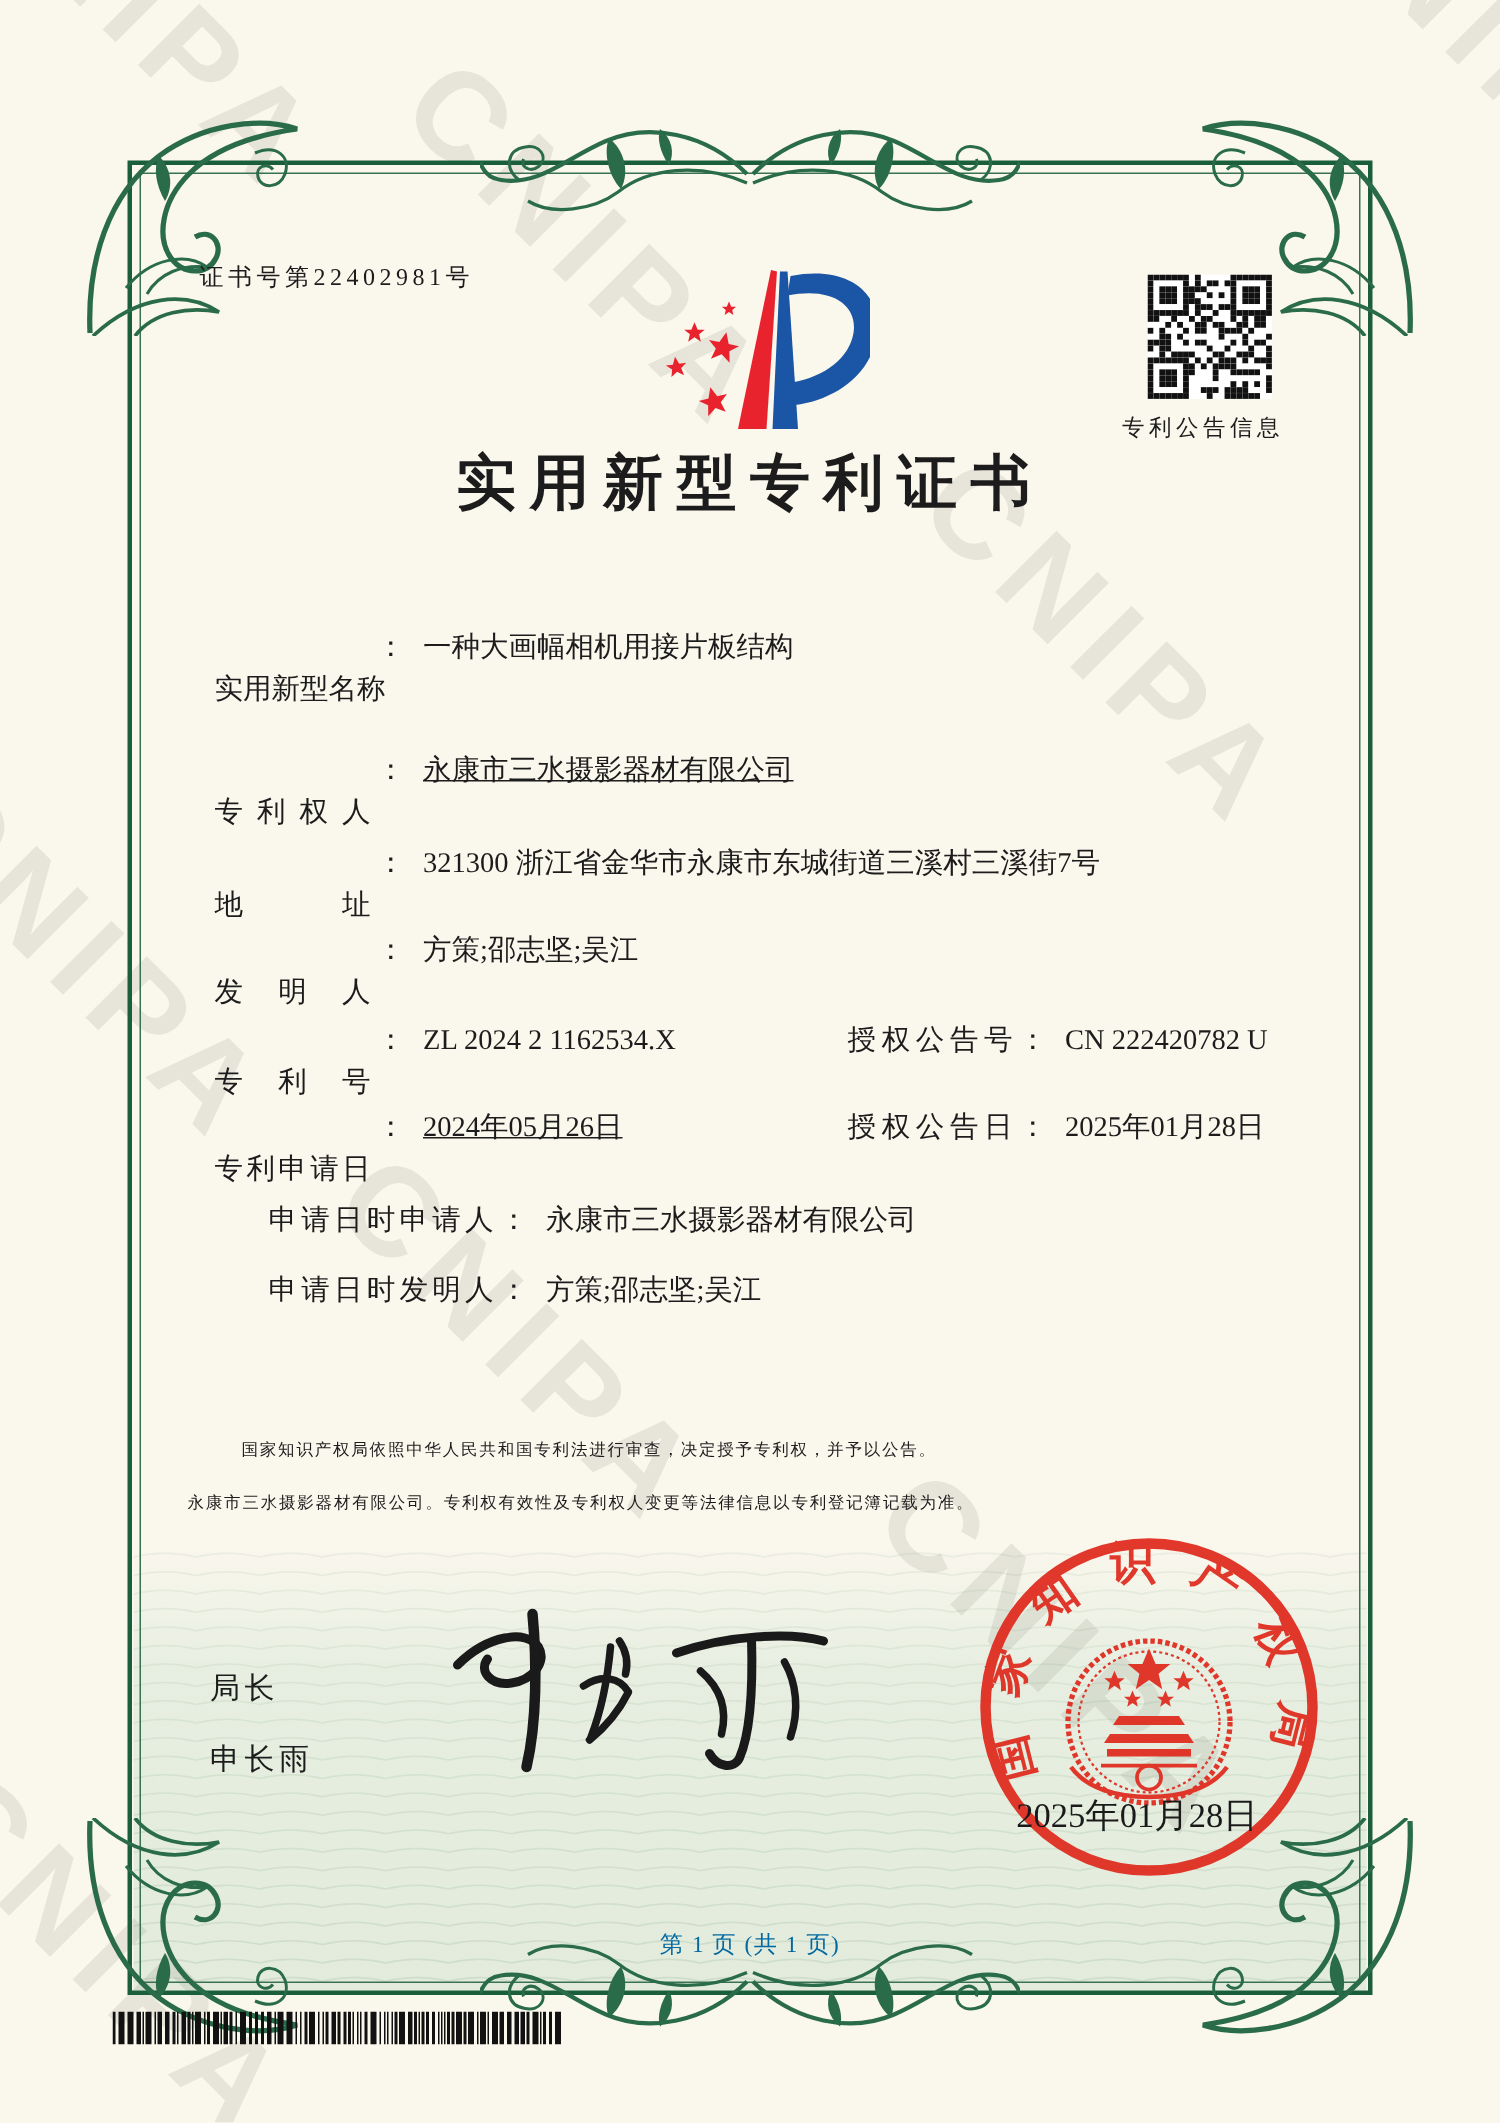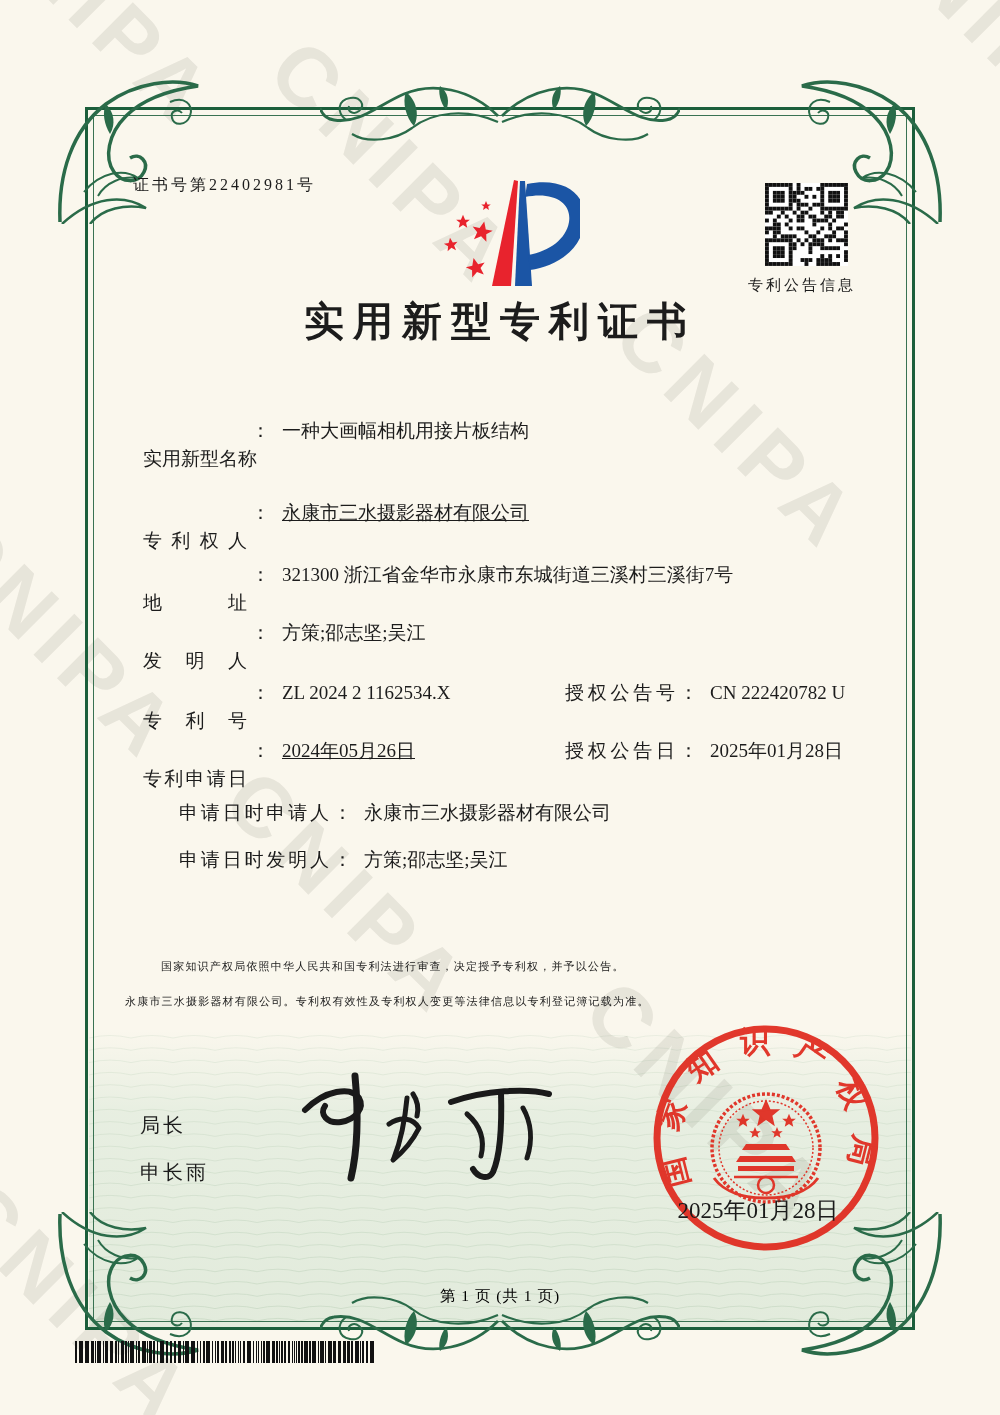--- a/index.html
+++ b/index.html
@@ -22,21 +22,21 @@
   .row{position:absolute;left:143px;font-size:19px;white-space:nowrap;}
   .row-r{position:absolute;left:565px;font-size:19px;white-space:nowrap;}
   .lbl{display:inline-block;text-align:justify;text-align-last:justify;vertical-align:top;}
   .w104{width:104px;margin-top:28px;} .w150{width:150px;margin-left:36px;} .w110{width:110px;font-family:Liberation Serif, serif;}
   .colon{display:inline-block;margin-left:4px;}
   .val{margin-left:12px;}
   .stmt{position:absolute;font-size:11px;letter-spacing:1.2px;white-space:nowrap;}
   .signer{position:absolute;left:140px;font-size:20px;
       font-family:"Liberation Sans","DejaVu Sans",sans-serif;letter-spacing:3px;}
   .pagenum{position:absolute;left:0;top:1286px;width:1000px;text-align:center;
-      font-size:15.5px;color:#000000;letter-spacing:1px;}
+      font-size:15.5px;color:#0369a1;letter-spacing:1px;}
   svg{display:block;}
   .abs{position:absolute;}
 </style>
 </head>
 <body>
 
 <div class="page">
 
   <div class="green-zone"></div>
   <svg id="waves" class="abs" style="left:89px;top:1030px;" width="822" height="297">

